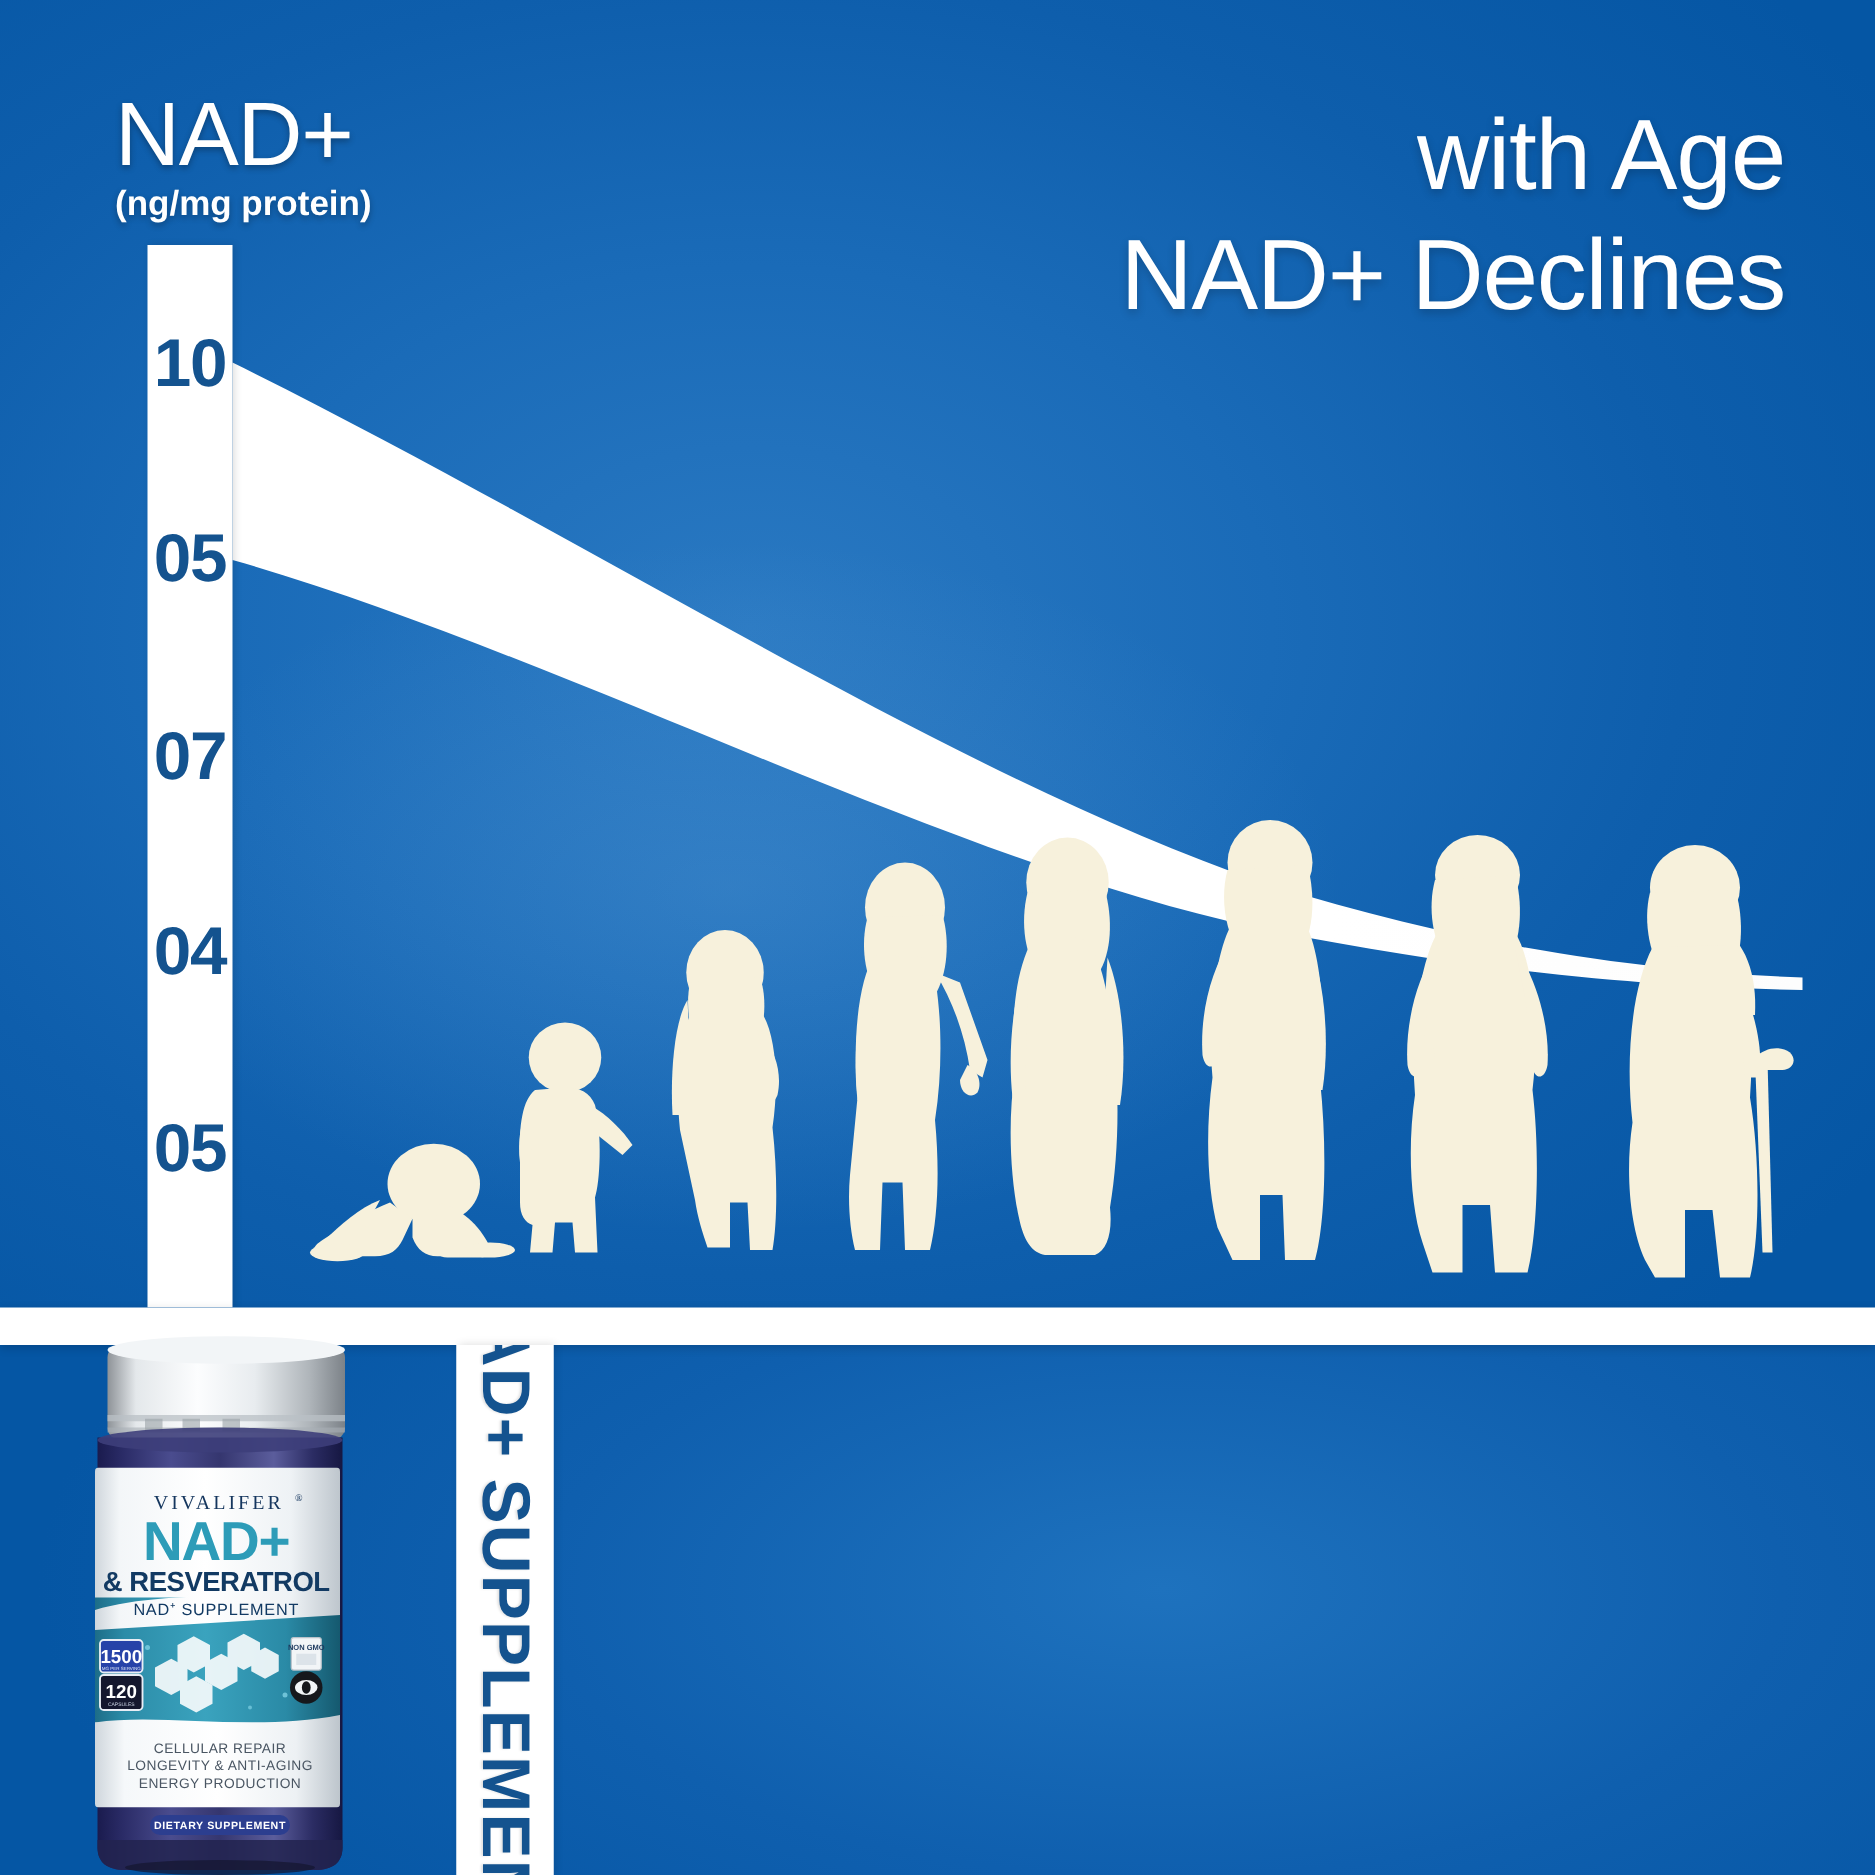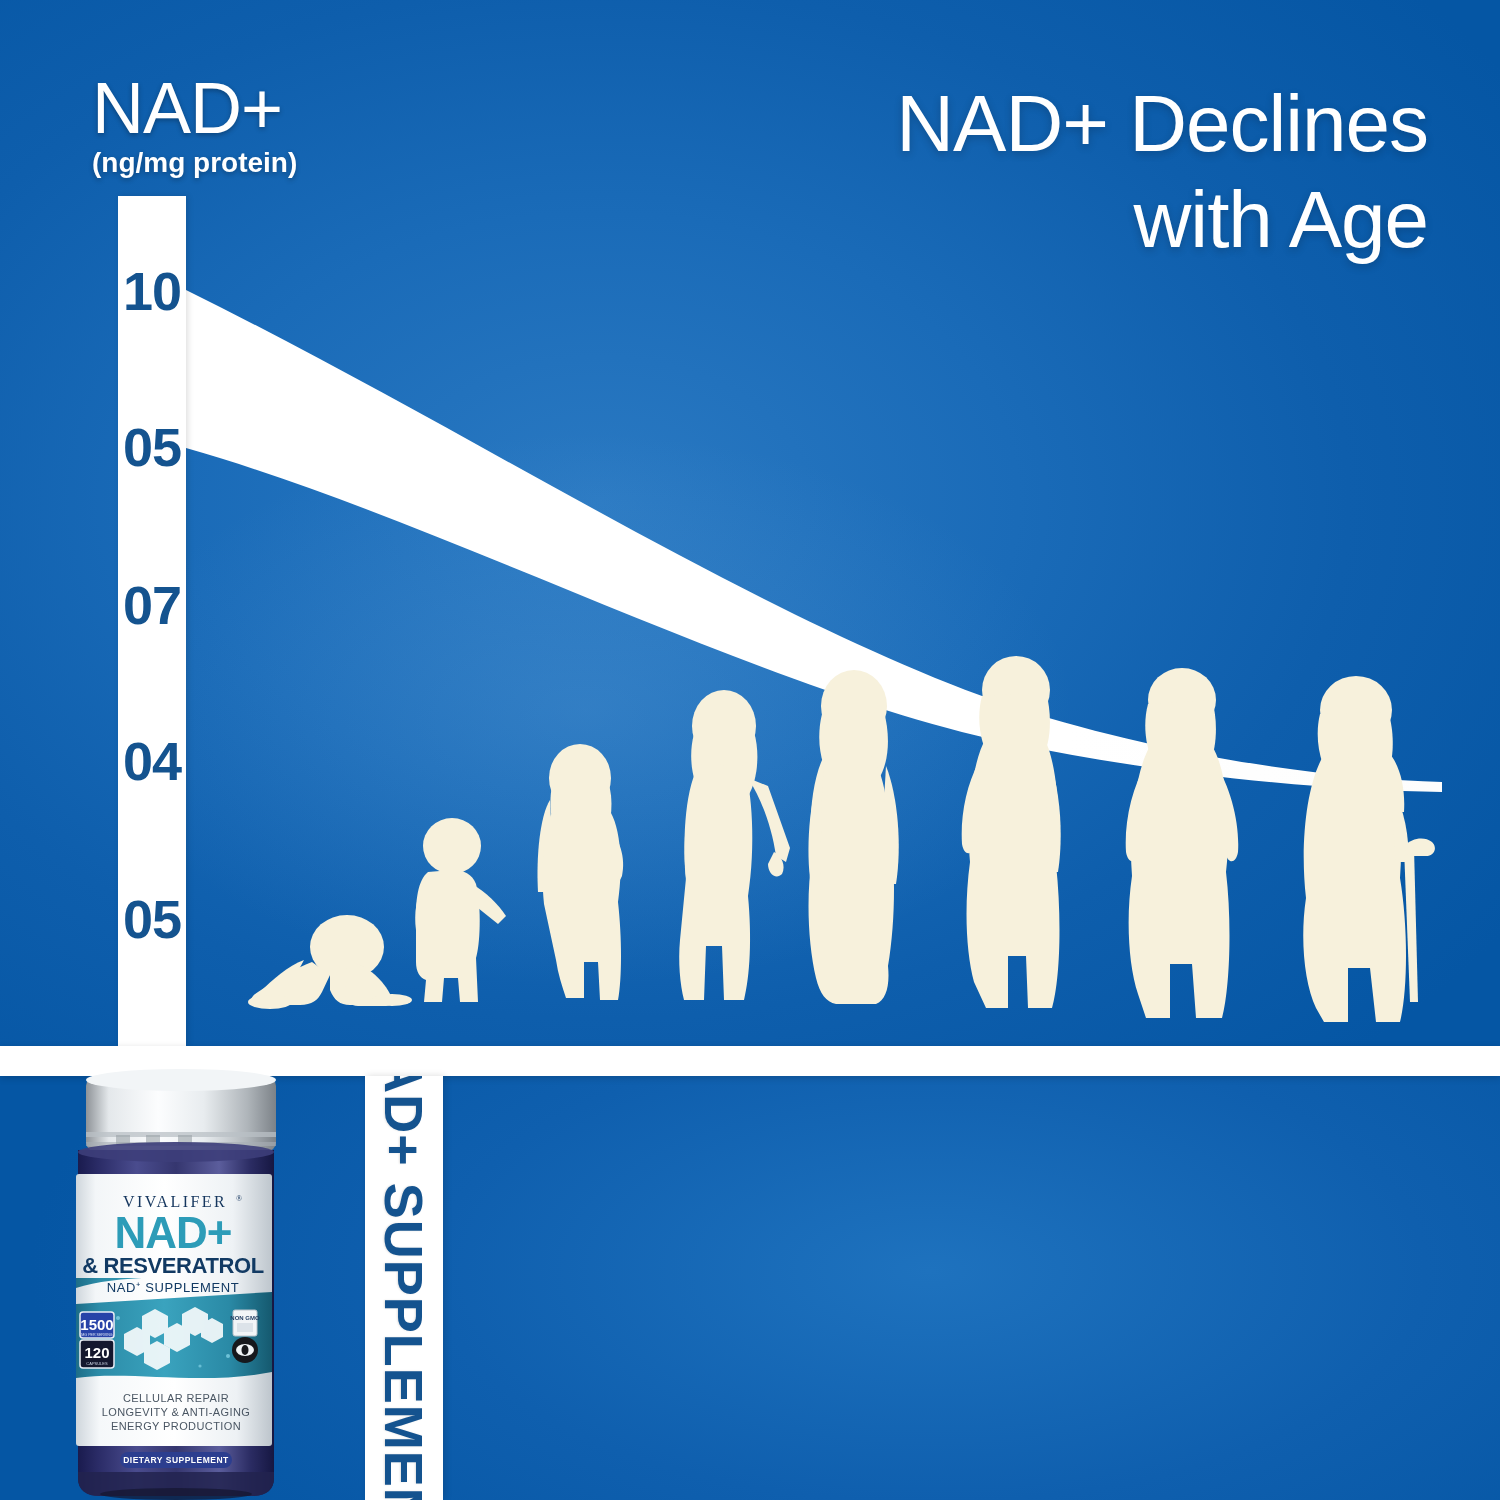--- a/index.html
+++ b/index.html
@@ -296,22 +296,22 @@
 
   <div id="y-axis-bar">
     <div class="tick" style="top:72px">10</div>
     <div class="tick" style="top:228px">05</div>
     <div class="tick" style="top:386px">07</div>
     <div class="tick" style="top:542px">04</div>
     <div class="tick" style="top:700px">05</div>
   </div>
 
   <div id="chart-title">
+    <div>with Age</div>
     <div>NAD+ Declines</div>
-    <div>with Age</div>
   </div>
 
 </div>
 
 <div id="divider-band"></div>
 
 <div id="bottom-panel">
   
 </div>
 

